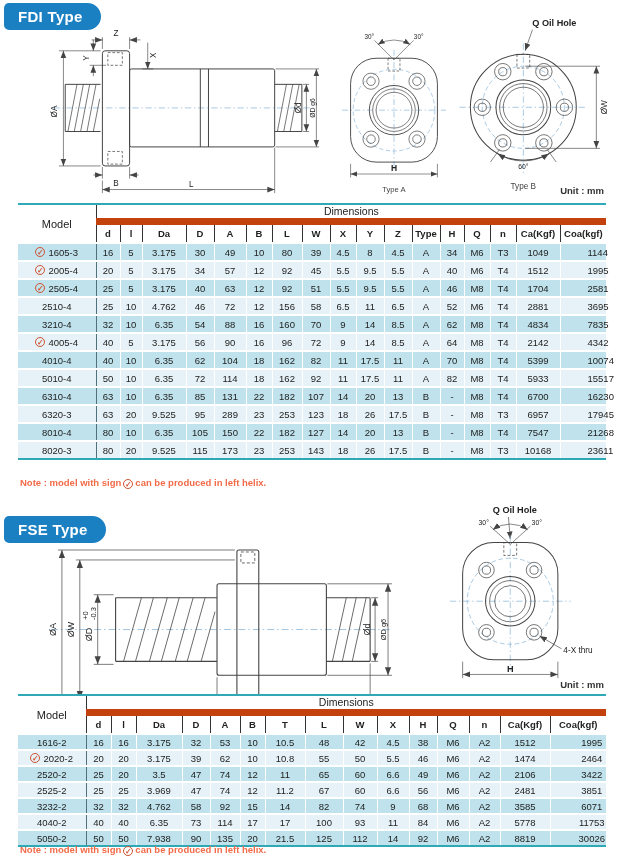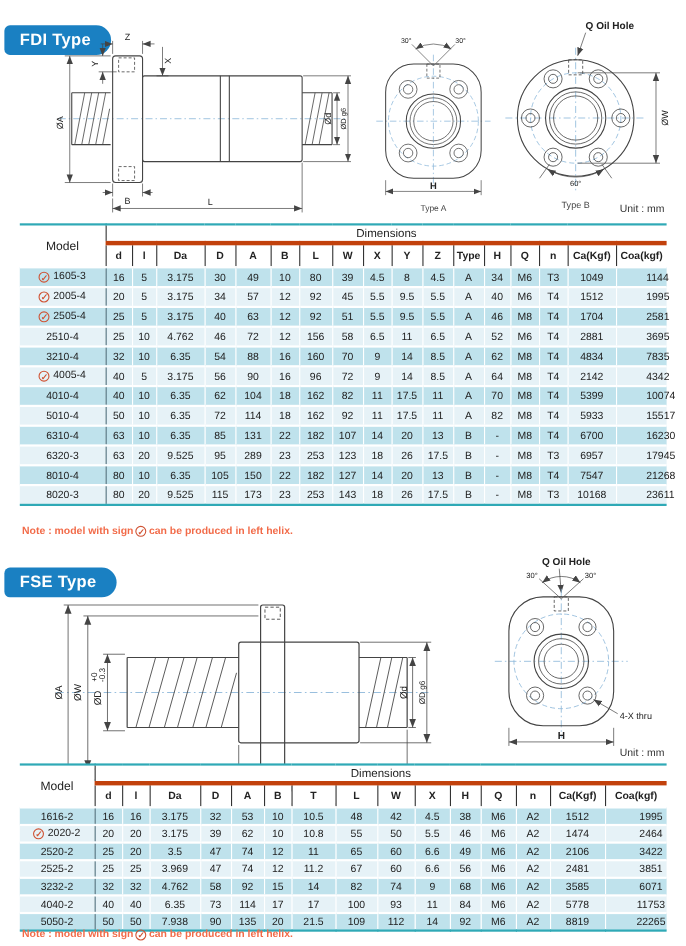--- a/index.html
+++ b/index.html
@@ -7,23 +7,23 @@
     --row-dark:#bfe2ec; --row-light:#e6f2f7;
     --note-orange:#f26b49; --check-red:#cf5233;
     --line:#444; --cl:#8ab6d9;
   }
   *{margin:0;padding:0;box-sizing:border-box;}
   html,body{width:624px;height:860px;}
   body{position:relative;background:#fff;font-family:"Liberation Sans",sans-serif;overflow:hidden;}
   .badge{position:absolute;left:4px;height:27px;padding:0 18px 0 14px;
     background:var(--badge-blue);color:#fff;font-size:15px;font-weight:bold;
     line-height:27px;border-radius:6px 16px 16px 6px;letter-spacing:.3px;}
-  #fdi-badge{top:23px;text-align:right;}
+  #fdi-badge{top:3px;text-align:right;}
   #fse-badge{top:516px;}
-  .unit{position:absolute;right:20px;font-size:9.5px;font-weight:normal;color:#333;}
+  .unit{position:absolute;right:20px;font-size:9.5px;font-weight:bold;color:#333;}
   #fdi-unit{top:185px;}
   #fse-unit{top:679px;}
   .note{position:absolute;left:20px;font-size:9.5px;font-weight:bold;color:var(--note-orange);}
   #fdi-note{top:477px;}
   #fse-note{top:844px;}
   .chk{display:inline-block;width:10px;height:10px;border:1px solid var(--check-red);
     border-radius:50%;color:var(--check-red);font-size:8px;line-height:9px;text-align:center;
     font-weight:bold;vertical-align:-1px;}
   .note .chk{margin:0 2px;}
   .drawing{position:absolute;}
@@ -42,21 +42,21 @@
   svg .lbl-s{font:7.5px "Liberation Sans",sans-serif;fill:#222;}
   svg .cap{font:9px "Liberation Sans",sans-serif;fill:#444;}
   svg .big{font:bold 10px "Liberation Sans",sans-serif;fill:#222;}
   table{position:absolute;left:18px;width:588px;border-collapse:collapse;table-layout:fixed;
     border-top:2.5px solid var(--teal);border-bottom:2.5px solid var(--teal);}
   #fdi-table{top:203px;}
   #fse-table{top:694px;}
   th,td{text-align:center;vertical-align:middle;color:#222;}
   thead th{background:#fff;font-weight:normal;}
   th.model-h{font-size:11px;}
-  th.group-h{font-size:10.5px;border-bottom:4px solid #c2410c;border-left:1.5px solid #333;height:17px;}
+  th.group-h{font-size:10.5px;border-bottom:7px solid #c2410c;border-left:1.5px solid #333;height:17px;}
   tr.sub-h th{font-size:9.5px;font-weight:bold;height:22px;}
   tr.sub-h th + th{border-left:1px solid #333;}
   tr.sub-h th{border-bottom:1.5px solid var(--teal-dark);}
   tbody td{font-size:9.5px;border-top:2px solid #fff;border-right:1.5px solid #fff;}
   tbody td:last-child{border-right:none;padding-left:27px;}
   tbody tr:nth-child(odd) td{background:var(--row-dark);}
   tbody tr:nth-child(even) td{background:var(--row-light);}
   td.model-cell{border-right:1.5px solid #50707c;}
   th.model-h{border-right:1.5px solid #333;}
   #fdi-table tbody td{height:18px;}
@@ -765,27 +765,27 @@
         <td class="model-cell"><span class="model-wrap">
             <span>5050-2</span>
           </span></td>
         <td>50</td>
         <td>50</td>
         <td>7.938</td>
         <td>90</td>
         <td>135</td>
         <td>20</td>
         <td>21.5</td>
-        <td>109</td>
+        <td>125</td>
         <td>112</td>
         <td>14</td>
         <td>92</td>
         <td>M6</td>
         <td>A2</td>
         <td>8819</td>
-        <td>22265</td>
+        <td>30026</td>
       </tr>
     </tbody>
 </table>
 
 <div class="note" id="fse-note">
   <span>Note : model with sign</span><span class="chk">✓</span><span>can be produced in left helix.</span>
 </div>
 
 </body></html>

